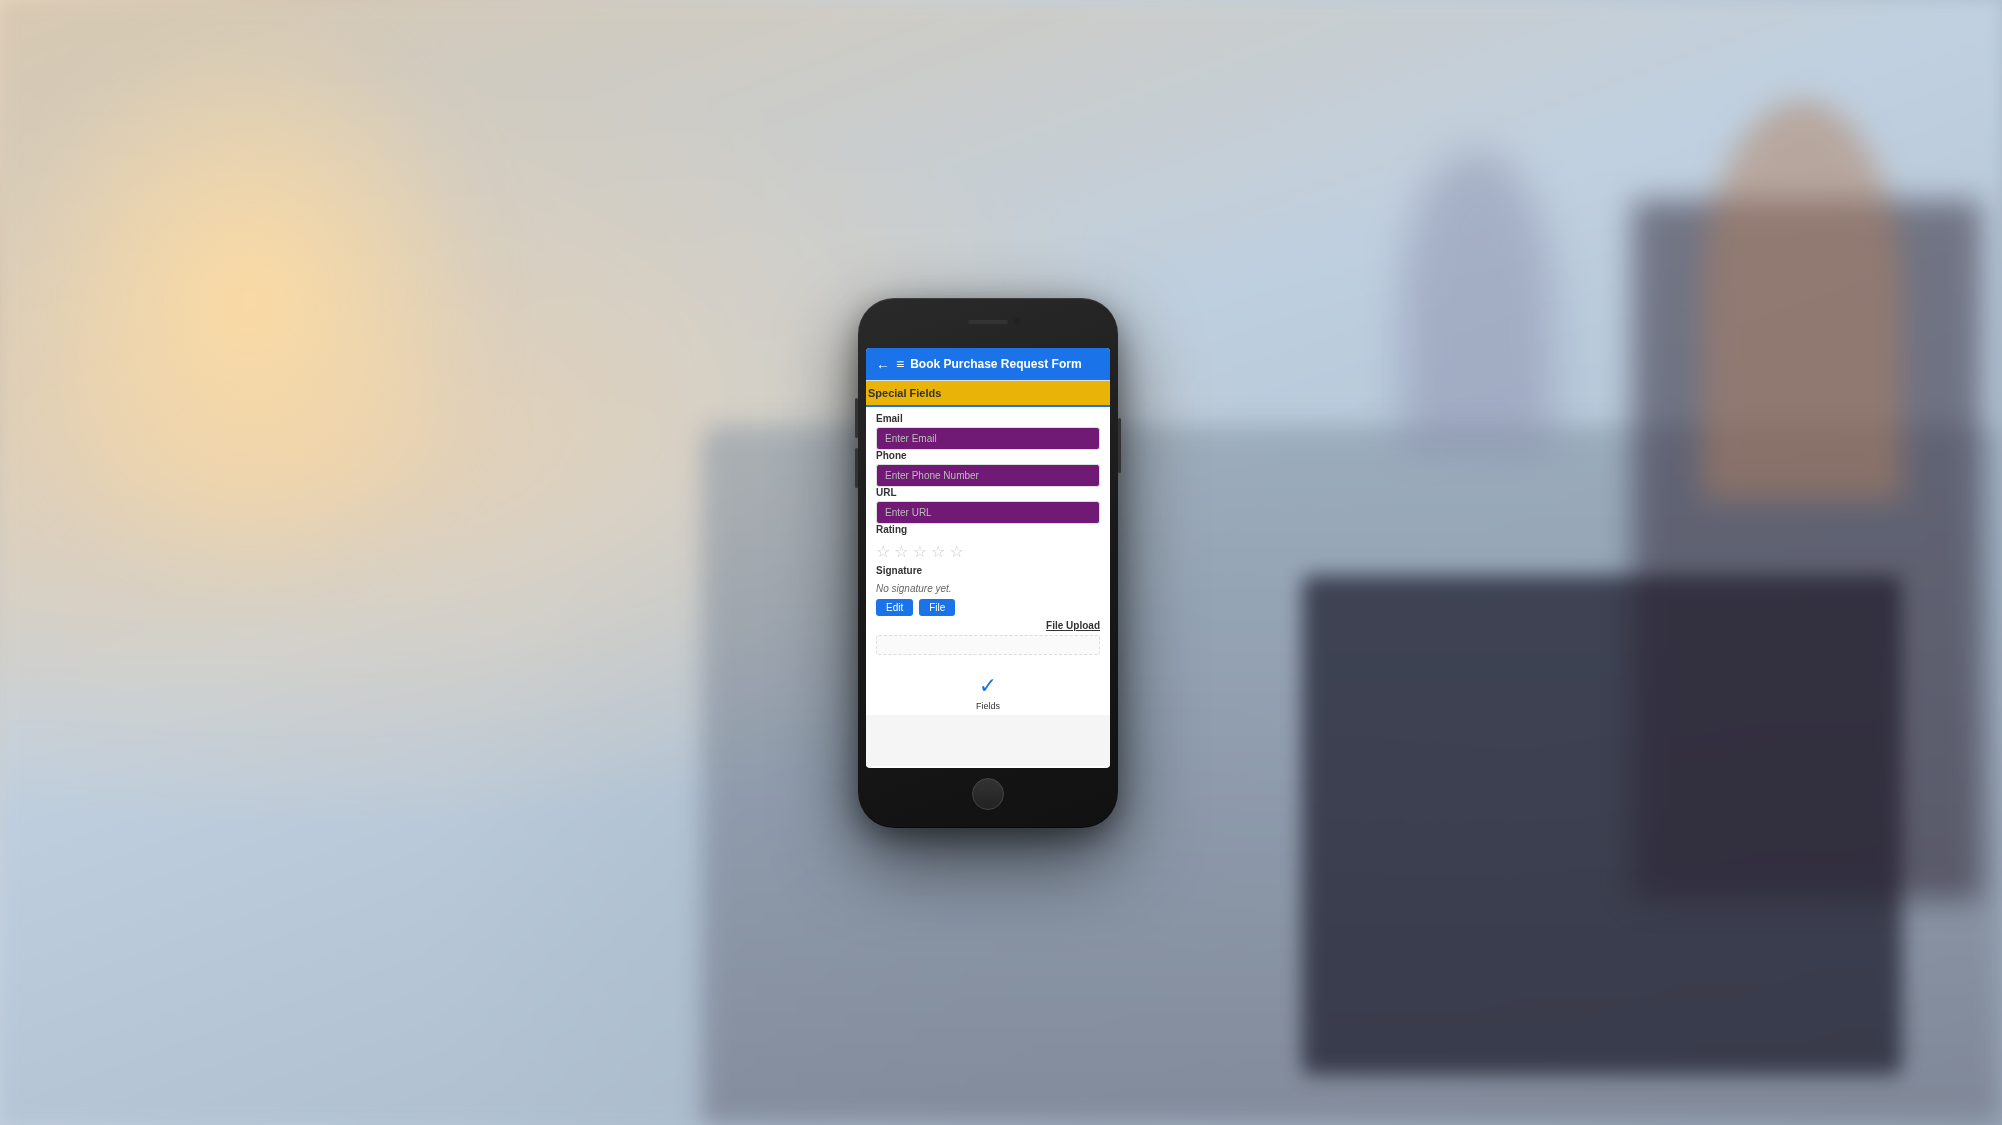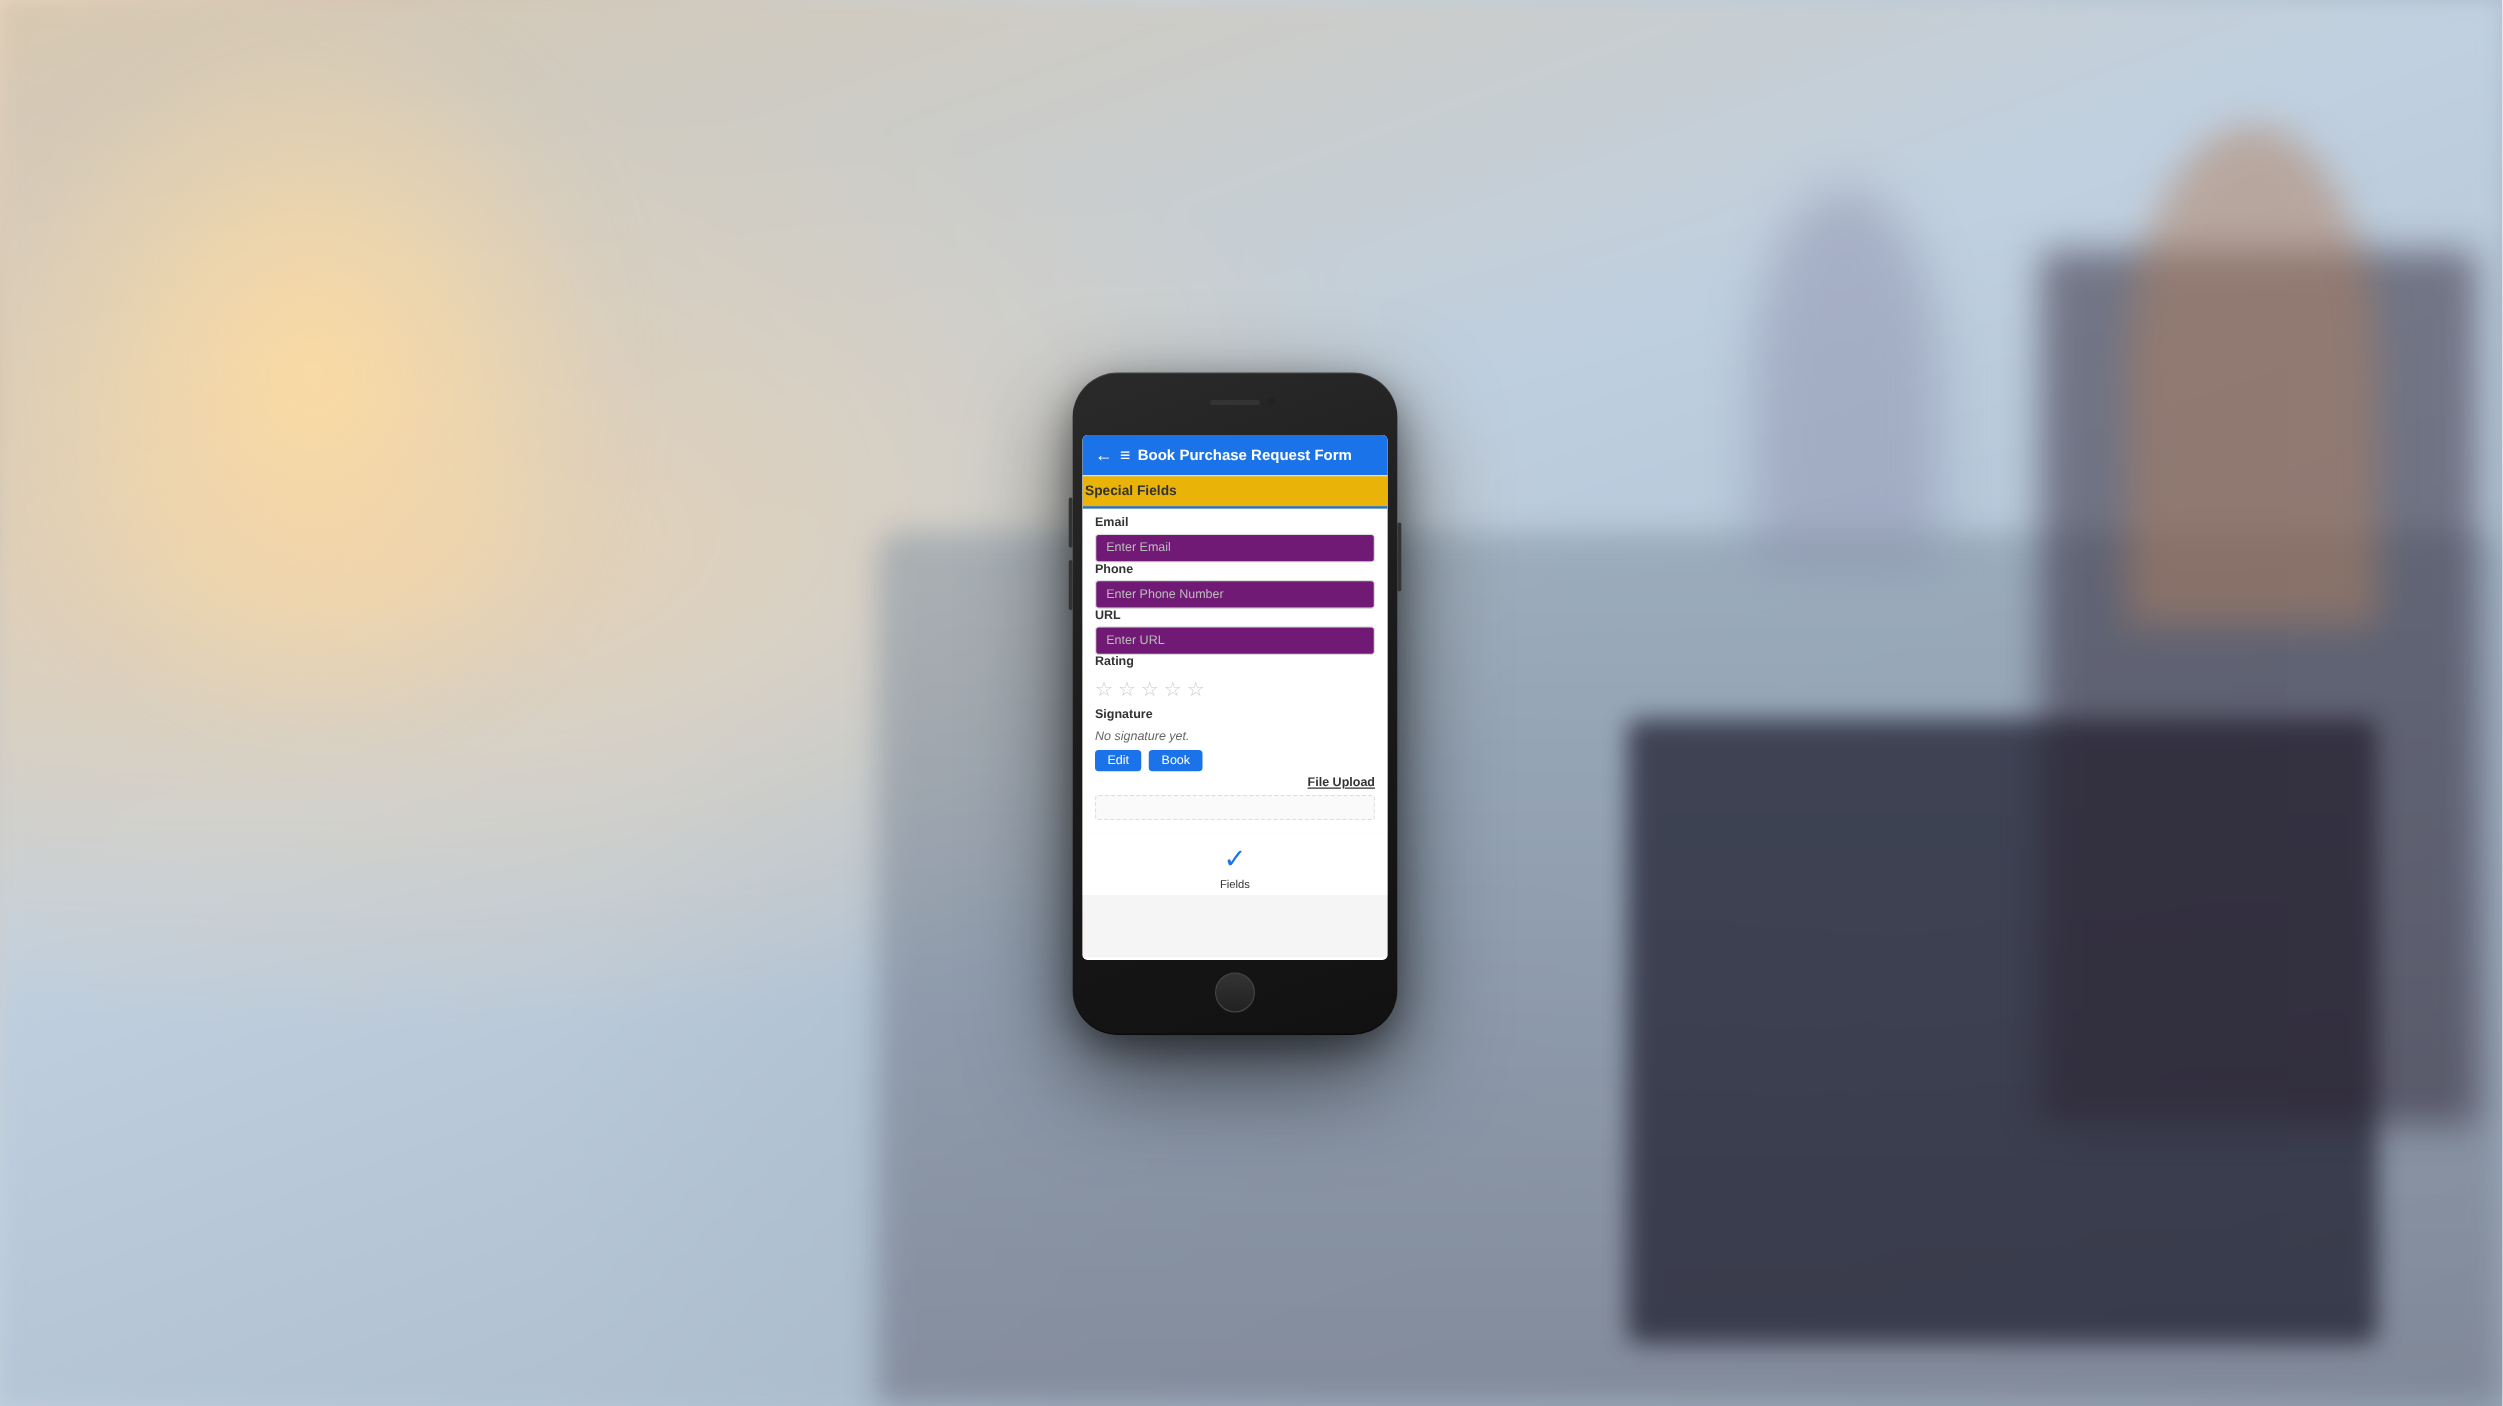--- a/index.html
+++ b/index.html
@@ -409,21 +409,21 @@
               <span class="star">☆</span>
             </div>
           </div>
 
           <div class="form-field">
             <label class="form-label">Signature</label>
             <div class="signature-area">
               <div class="signature-text">No signature yet.</div>
               <div class="signature-buttons">
                 <button class="btn-edit">Edit</button>
-                <button class="btn-done">Book</button>
+                <button class="btn-done">File</button>
               </div>
             </div>
           </div>
 
           <div class="form-field">
             <span class="file-upload-label">File Upload</span>
             <div class="file-upload-area"></div>
           </div>
 
         </div>

